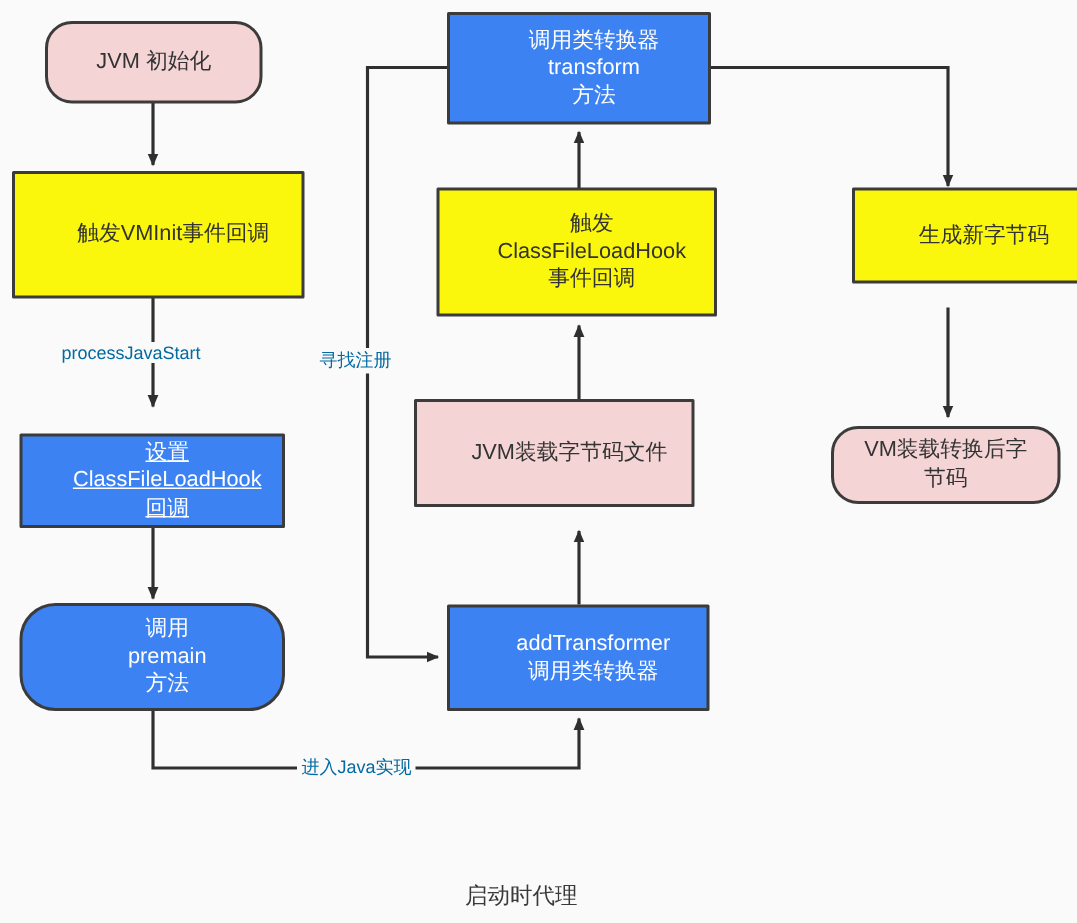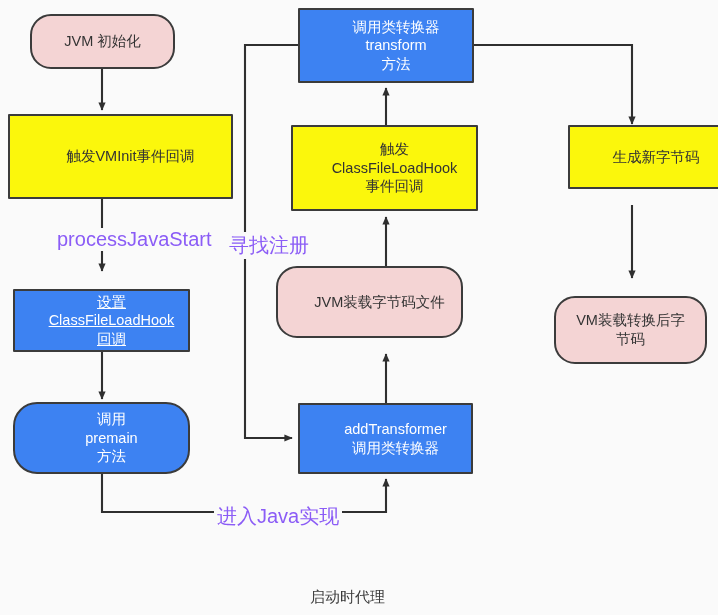--- a/index.html
+++ b/index.html
@@ -34,33 +34,32 @@
     align-items: center;
     justify-content: center;
     text-align: center;
     border: 2px solid #3b3b3b;
     line-height: 1.28;
     white-space: pre-line;
     z-index: 3;
   }
   .node-rect { border-radius: 1px; padding-left: 20px; }
   .node-pill { border-radius: 18px; }
-  .fill-pink { background: #f4d4d4; color: #333333; border-radius: 21px; }
+  .fill-pink { background: #f4d4d4; color: #333333; }
   .fill-yellow { background: #fbf70c; color: #333333; }
   .fill-blue { background: #3d82f2; color: #ffffff; }
   .fz15 { font-size: 14.5px; }
   .edge-label {
     position: absolute;
     background: #fafafa;
-    color: #8b5cf6;
-    font-size: 20px;
+    color: #0369a1;
+    font-size: 12px;
     padding: 0 3px;
     white-space: nowrap;
     z-index: 4;
-    margin-left: 16px;
   }
   .caption {
     position: absolute;
     font-size: 15px;
     color: #3a3a3a;
     white-space: nowrap;
     z-index: 4;
   }
 </style>
 </head>
@@ -93,21 +92,21 @@
       <path d="M298,45 L245,45 L245,438 L292,438" marker-end="url(#arrowhead)"></path>
 
       <path d="M474,45 L632,45 L632,124" marker-end="url(#arrowhead)"></path>
 
       <path d="M632,205 L632,278" marker-end="url(#arrowhead)"></path>
     </g>
   </svg>
 
   <div class="node node-pill fill-pink fz15" style="left:30px; top:14px; width:145px; height:55px;">JVM 初始化</div>
 
-  <div class="node node-rect fill-yellow fz15" style="left:8px; top:114px; width:225px; height:85px;">触发VMInit事件回调</div>
+  <div class="node node-rect fill-yellow fz15" style="left:8px; top:114px; width:195px; height:85px;">触发VMInit事件回调</div>
 
   <div class="node node-rect fill-blue fz15" style="left:13px; top:289px; width:177px; height:63px;text-decoration:underline;">设置
 ClassFileLoadHook
 回调</div>
 
   <div class="node node-rect fill-blue fz15" style="left:13px; top:402px; width:177px; height:72px;border-radius:24px;">调用
 premain
 方法</div>
 
   <div class="node node-rect fill-blue fz15" style="left:298px; top:8px; width:176px; height:75px;">调用类转换器
@@ -118,21 +117,21 @@
 ClassFileLoadHook
 事件回调</div>
 
   <div class="node node-rect fill-pink fz15" style="left:276px; top:266px; width:187px; height:72px;">JVM装载字节码文件</div>
 
   <div class="node node-rect fill-blue fz15" style="left:298px; top:403px; width:175px; height:71px;">addTransformer
 调用类转换器</div>
 
   <div class="node node-rect fill-yellow fz15" style="left:568px; top:125px; width:156px; height:64px;">生成新字节码</div>
 
-  <div class="node node-pill fill-pink fz15" style="left:554px; top:296px; width:153px; height:68px;">VM装载转换后字
+  <div class="node node-pill fill-pink fz15" style="left:554px; top:284px; width:153px; height:52px;">VM装载转换后字
 节码</div>
 
   <div class="edge-label" style="left:38px; top:228px;">processJavaStart</div>
 
   <div class="edge-label" style="left:210px; top:232px;">寻找注册</div>
 
   <div class="edge-label" style="left:198px; top:503px;">进入Java实现</div>
 
   <div class="caption" style="left:310px; top:588px;">启动时代理</div>
 

